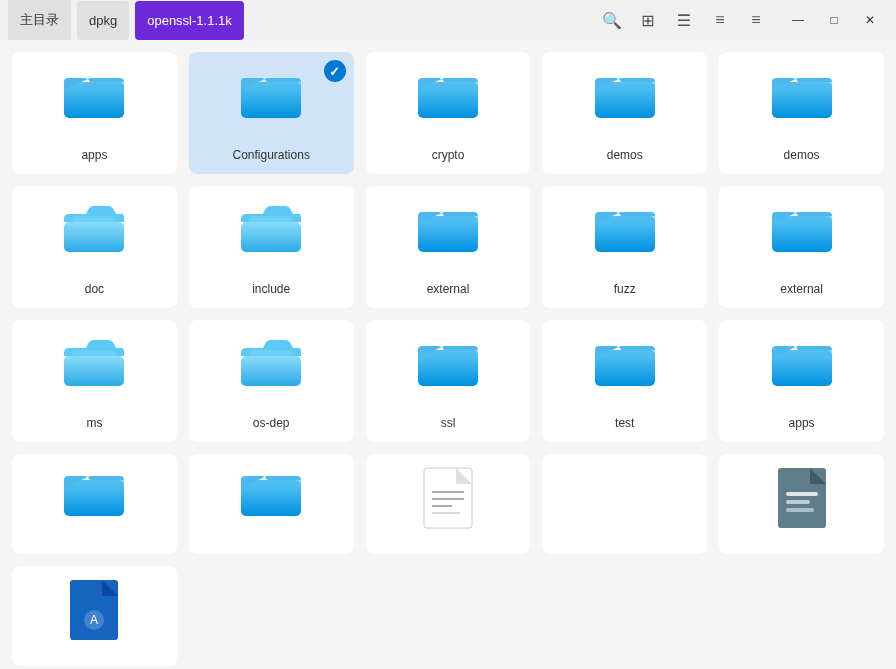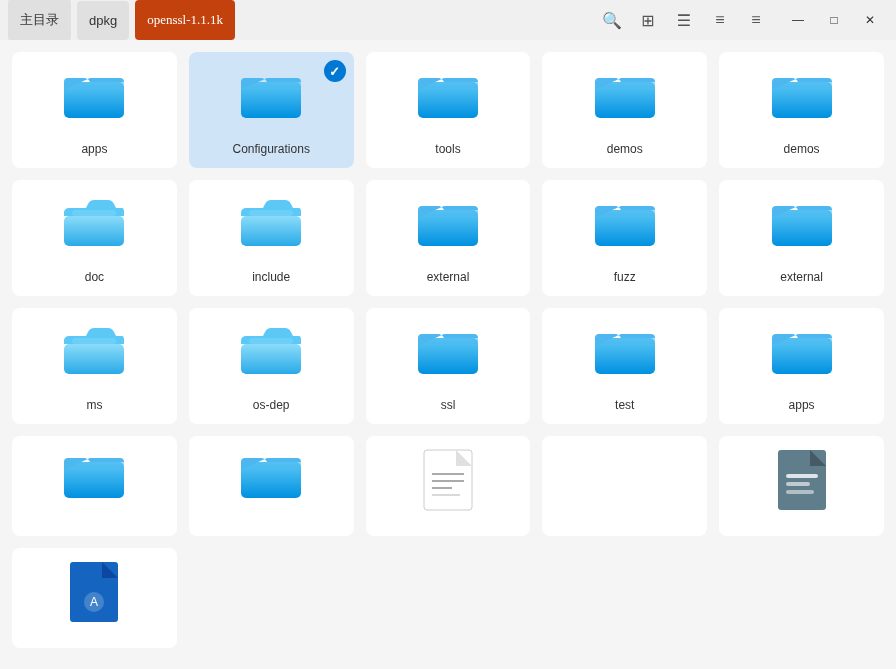--- a/index.html
+++ b/index.html
@@ -26,24 +26,23 @@
     .titlebar-btn {
       background: #e0e0e0;
       border: none;
       border-radius: 4px;
       padding: 12px 12px;
       font-size: 13px;
       cursor: pointer;
       color: #333;
     }
     .titlebar-btn.active {
-      background: #c2410c;
+      background: #6d28d9;
       color: white;
       border-radius: 4px;
-      font-family: Liberation Serif, serif;
     }
     .titlebar-spacer { flex: 1; }
     .titlebar-icons {
       display: flex;
       gap: 16px;
       align-items: center;
     }
     .titlebar-icon {
       font-size: 16px;
       cursor: pointer;
@@ -103,21 +102,21 @@
       width: 64px;
       height: 54px;
       position: relative;
       margin-bottom: 8px;
     }
 
     .folder-label {
       font-size: 12px;
       color: #333;
       text-align: center;
-      margin-top: 12px;
+      margin-top: 18px;
     }
 
     .check-badge {
       position: absolute;
       top: 8px;
       right: 8px;
       width: 22px;
       height: 22px;
       background: #0078d4;
       border-radius: 50%;
@@ -221,21 +220,21 @@
         </linearGradient>
         <linearGradient id="bg1" x1="0" y1="0" x2="0" y2="1">
           <stop offset="0%" stop-color="#7dd6f8"></stop>
           <stop offset="100%" stop-color="#29aaed"></stop>
         </linearGradient>
       </defs>
       <rect x="2" y="14" width="60" height="36" rx="5" ry="5" fill="url(#fg1)"></rect>
       <path d="M2,22 L2,14 Q2,10 6,10 L22,10 Q26,10 28,14 L28,14 L62,14 Q62,10 58,10 L28,10 Z" fill="#4db8ef"></path>
       <rect x="2" y="14" width="60" height="6" rx="0" fill="#4db8ef" opacity="0.5"></rect>
     </svg></div>
-        <span class="folder-label">tools</span>
+        <span class="folder-label">crypto</span>
       </div>
       <div class="folder-item">
         <div class="folder-icon"><svg viewBox="0 0 64 54" width="64" height="54">
       <defs>
         <linearGradient id="fg1" x1="0" y1="0" x2="0" y2="1">
           <stop offset="0%" stop-color="#5bc8f5"></stop>
           <stop offset="100%" stop-color="#0090e0"></stop>
         </linearGradient>
         <linearGradient id="bg1" x1="0" y1="0" x2="0" y2="1">
           <stop offset="0%" stop-color="#7dd6f8"></stop>

